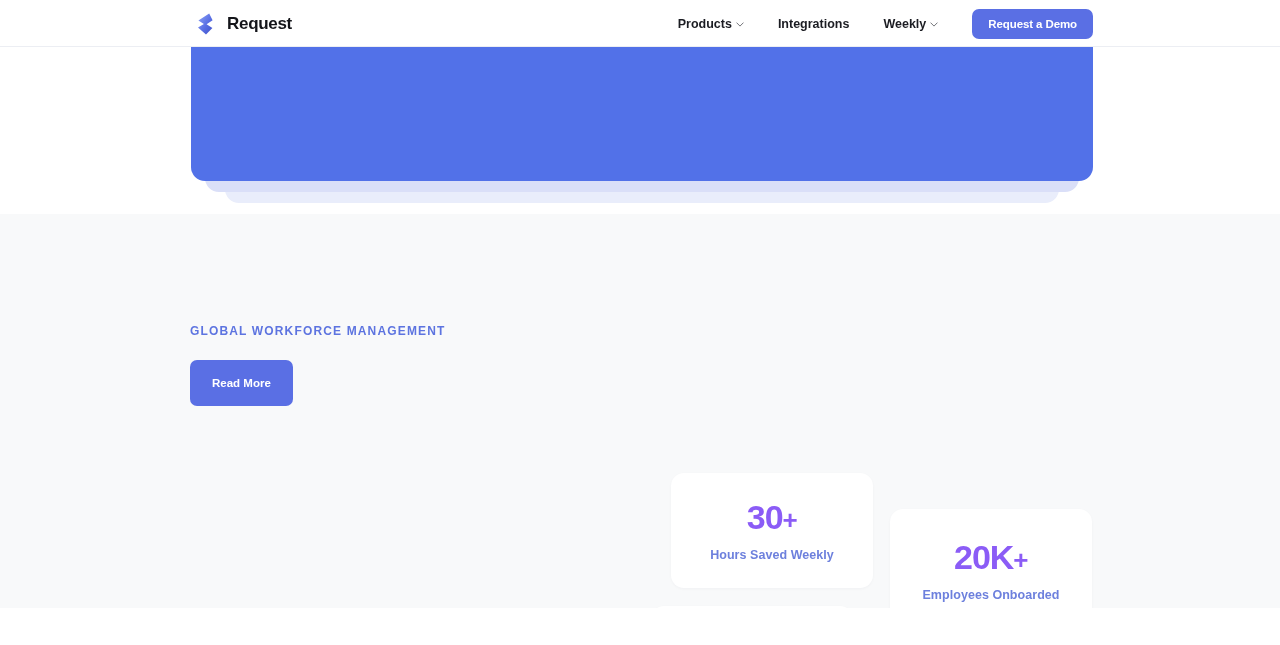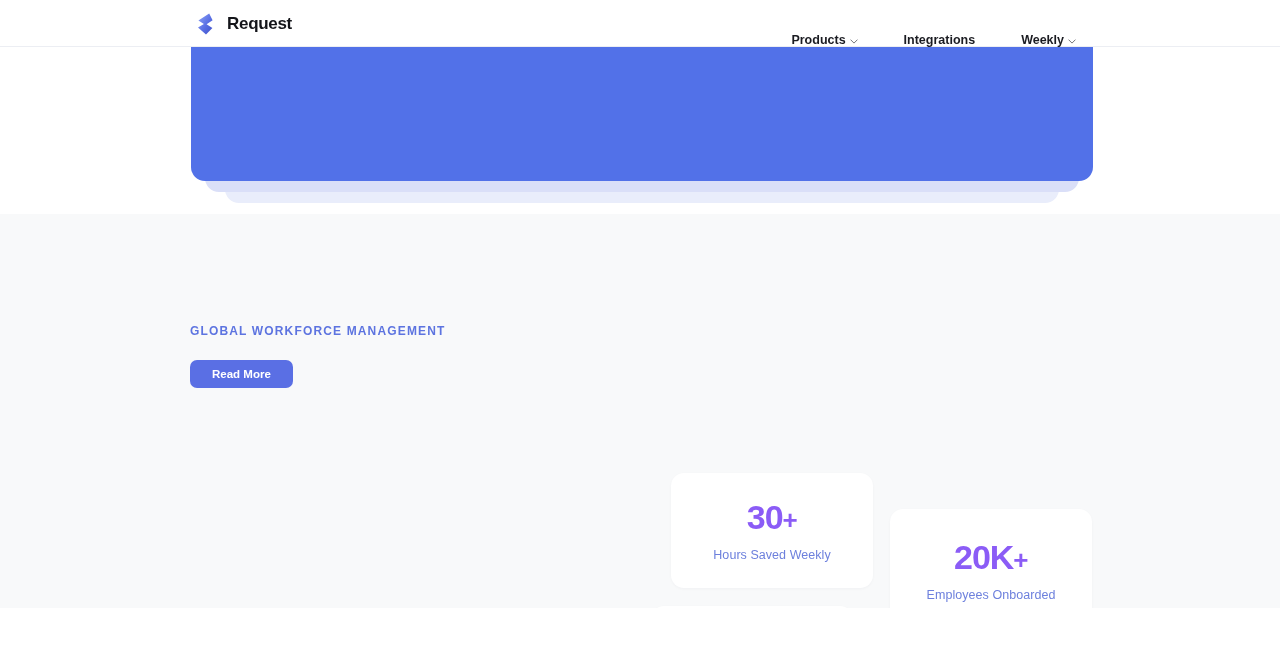--- a/index.html
+++ b/index.html
@@ -52,21 +52,21 @@
   .brand {
     position:absolute; left:192px; top:0; height:47px;
     display:flex; align-items:center; gap:9px;
   }
   .brand-mark { width:26px; height:26px; display:block; }
   .brand-name {
     font-size:17px; font-weight:700; color:#14151a; letter-spacing:-0.3px;
   }
 
   .nav { position:absolute; right:187px; top:0; height:47px;
-         display:flex; align-items:flex-end; gap:12px; }
+         display:flex; align-items:center; gap:0; }
   .nav-item {
     display:flex; align-items:center; gap:4px;
     font-size:12.5px; font-weight:600; color:#1b1c22;
     padding:0 17px; cursor:pointer; white-space:nowrap;
   }
   .chev { width:8px; height:5px; display:block; margin-top:2px; opacity:.72; }
   .demo-btn {
     margin-left:17px;
     background:#5a6fe4; color:#ffffff;
     font-size:11.5px; font-weight:700; letter-spacing:-0.1px;
@@ -88,41 +88,41 @@
   .headline {
     margin-top:16px;
     font-size:29px; font-weight:700; color:#0c0d12;
     line-height:1.45; letter-spacing:-0.55px;
   }
   .read-more {
     margin-top:22px;
     background:#5a6fe4; color:#ffffff;
     font-size:11.5px; font-weight:700;
     border:none; border-radius:7px;
-    padding:8px 22px; cursor:pointer;
+    padding:17px 22px; cursor:pointer;
   }
 
   
   .cards { position:absolute; left:0; top:0; width:1280px; height:394px; }
   .stat-card {
     position:absolute;
     background:#ffffff; border-radius:13px;
     display:flex; flex-direction:column;
     align-items:center; justify-content:center;
     box-shadow:0 1px 3px rgba(25,30,60,.035);
   }
   .stat-value {
     font-size:34px; font-weight:700; color:#8b5cf6;
     letter-spacing:-1.1px; line-height:1;
     display:flex; align-items:baseline;
   }
   .stat-suffix { font-size:26px; font-weight:700; letter-spacing:-0.5px; }
   .stat-label {
     margin-top:14px;
-    font-size:12.5px; font-weight:400; color:#6d80dd;
+    font-size:12.5px; font-weight:700; color:#6d80dd;
     letter-spacing:0.05px;
   }
 
   .card-0 { left:671px; top:259px; width:202px; height:115px; }
   .card-1 { left:890px; top:295px; width:202px; height:123px; }
   .card-2 { left:651px; top:392px; width:202px; height:119px; }
 
   .footer-strip {
     position:absolute; left:0; top:608px; width:1280px; height:37px;
     background:#ffffff;
@@ -173,20 +173,21 @@
           <span>Integrations</span>
         </div>
 
         <div class="nav-item">
           <span>Weekly</span>
           <svg class="chev" viewBox="0 0 10 6">
             <path d="M1 1 L5 5 L9 1" fill="none" stroke="#24262e" stroke-width="1.1" stroke-linecap="round"></path>
           </svg>
         </div>
 
+        <button class="demo-btn">Request a Demo</button>
       </nav>
 
     </div>
   </header>
 
   <section class="stats-section">
 
     <div class="copy">
       <div class="eyebrow">GLOBAL WORKFORCE MANAGEMENT</div>
       <button class="read-more">Read More</button>

